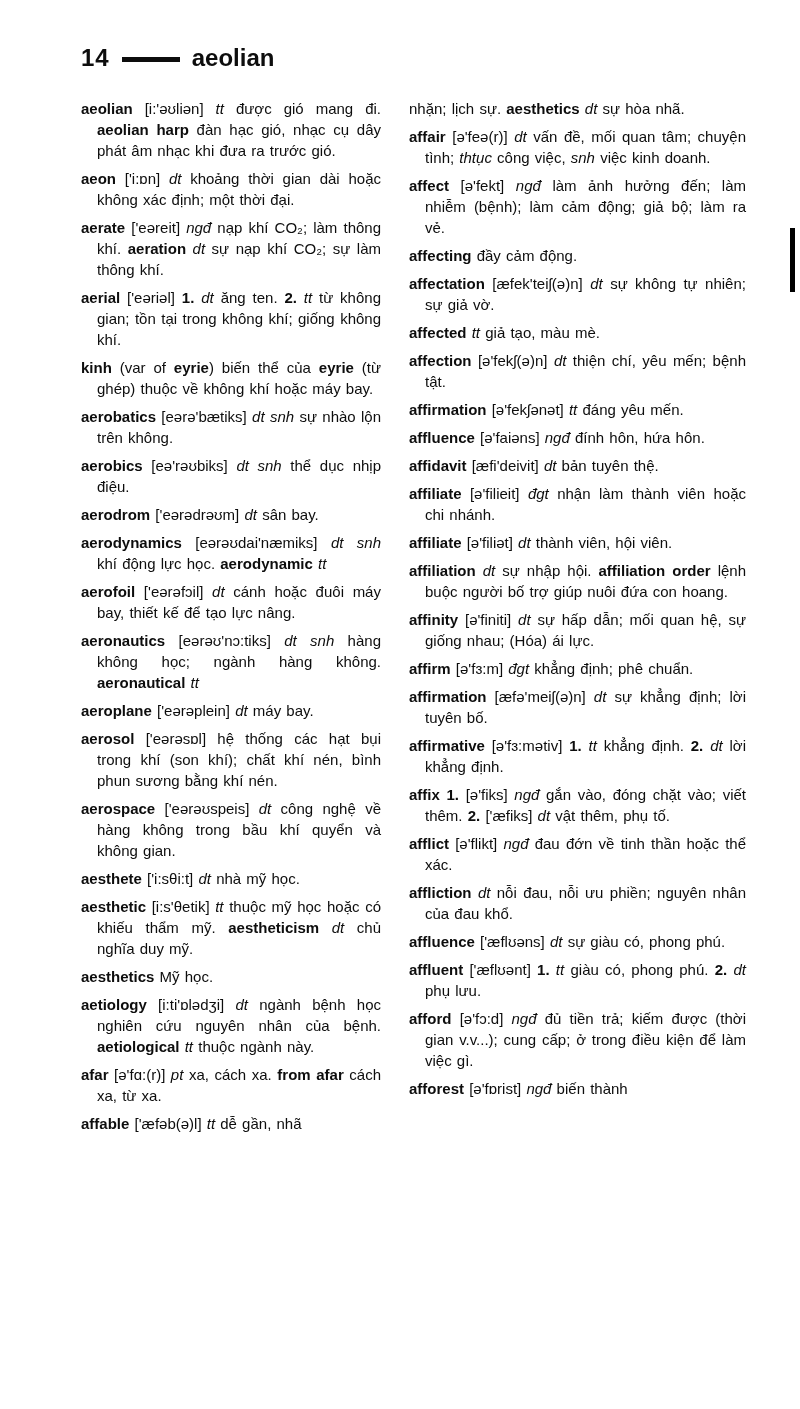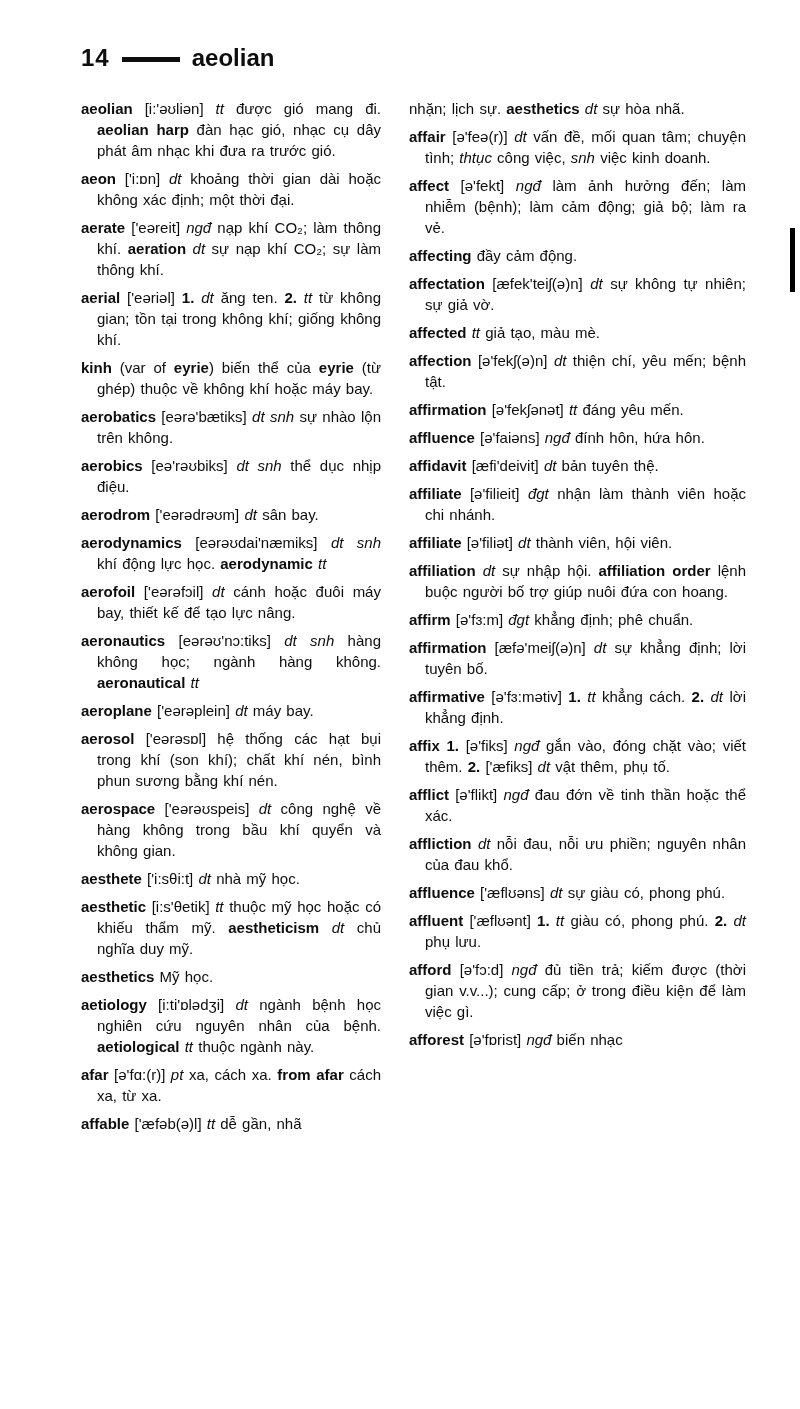--- a/index.html
+++ b/index.html
@@ -78,27 +78,28 @@
         <p class="entry"><span class="s-b">affecting </span><span class="s-n">đầy cảm động.</span></p>
         <p class="entry"><span class="s-b">affectation </span><span class="s-n">[æfek'teiʃ(ə)n] </span><span class="s-i">dt </span><span class="s-n">sự không tự nhiên; sự giả vờ.</span></p>
         <p class="entry"><span class="s-b">affected </span><span class="s-i">tt </span><span class="s-n">giả tạo, màu mè.</span></p>
         <p class="entry"><span class="s-b">affection </span><span class="s-n">[ə'fekʃ(ə)n] </span><span class="s-i">dt </span><span class="s-n">thiện chí, yêu mến; bệnh tật.</span></p>
         <p class="entry"><span class="s-b">affirmation </span><span class="s-n">[ə'fekʃənət] </span><span class="s-i">tt </span><span class="s-n">đáng yêu mến.</span></p>
         <p class="entry"><span class="s-b">affluence </span><span class="s-n">[ə'faiəns] </span><span class="s-i">ngđ </span><span class="s-n">đính hôn, hứa hôn.</span></p>
         <p class="entry"><span class="s-b">affidavit </span><span class="s-n">[æfi'deivit] </span><span class="s-i">dt </span><span class="s-n">bản tuyên thệ.</span></p>
         <p class="entry"><span class="s-b">affiliate </span><span class="s-n">[ə'filieit] </span><span class="s-i">đgt </span><span class="s-n">nhận làm thành viên hoặc chi nhánh.</span></p>
         <p class="entry"><span class="s-b">affiliate </span><span class="s-n">[ə'filiət] </span><span class="s-i">dt </span><span class="s-n">thành viên, hội viên.</span></p>
         <p class="entry"><span class="s-b">affiliation </span><span class="s-i">dt </span><span class="s-n">sự nhập hội. </span><span class="s-b">affiliation order </span><span class="s-n">lệnh buộc người bố trợ giúp nuôi đứa con hoang.</span></p>
+        <p class="entry"><span class="s-b">affinity </span><span class="s-n">[ə'finiti] </span><span class="s-i">dt </span><span class="s-n">sự hấp dẫn; mối quan hệ, sự giống nhau; (Hóa) ái lực.</span></p>
         <p class="entry"><span class="s-b">affirm </span><span class="s-n">[ə'fɜ:m] </span><span class="s-i">đgt </span><span class="s-n">khẳng định; phê chuẩn.</span></p>
         <p class="entry"><span class="s-b">affirmation </span><span class="s-n">[æfə'meiʃ(ə)n] </span><span class="s-i">dt </span><span class="s-n">sự khẳng định; lời tuyên bố.</span></p>
-        <p class="entry"><span class="s-b">affirmative </span><span class="s-n">[ə'fɜ:mətiv] </span><span class="s-b">1. </span><span class="s-i">tt </span><span class="s-n">khẳng cách. </span><span class="s-b">2. </span><span class="s-i">dt </span><span class="s-n">lời khẳng định.</span></p>
+        <p class="entry"><span class="s-b">affirmative </span><span class="s-n">[ə'fɜ:mətiv] </span><span class="s-b">1. </span><span class="s-i">tt </span><span class="s-n">khẳng định. </span><span class="s-b">2. </span><span class="s-i">dt </span><span class="s-n">lời khẳng định.</span></p>
         <p class="entry"><span class="s-b">affix 1. </span><span class="s-n">[ə'fiks] </span><span class="s-i">ngđ </span><span class="s-n">gắn vào, đóng chặt vào; viết thêm. </span><span class="s-b">2. </span><span class="s-n">['æfiks] </span><span class="s-i">dt </span><span class="s-n">vật thêm, phụ tố.</span></p>
         <p class="entry"><span class="s-b">afflict </span><span class="s-n">[ə'flikt] </span><span class="s-i">ngđ </span><span class="s-n">đau đớn về tinh thần hoặc thể xác.</span></p>
         <p class="entry"><span class="s-b">affliction </span><span class="s-i">dt </span><span class="s-n">nỗi đau, nỗi ưu phiền; nguyên nhân của đau khổ.</span></p>
         <p class="entry"><span class="s-b">affluence </span><span class="s-n">['æflʊəns] </span><span class="s-i">dt </span><span class="s-n">sự giàu có, phong phú.</span></p>
         <p class="entry"><span class="s-b">affluent </span><span class="s-n">['æflʊənt] </span><span class="s-b">1. </span><span class="s-i">tt </span><span class="s-n">giàu có, phong phú. </span><span class="s-b">2. </span><span class="s-i">dt </span><span class="s-n">phụ lưu.</span></p>
         <p class="entry"><span class="s-b">afford </span><span class="s-n">[ə'fɔ:d] </span><span class="s-i">ngđ </span><span class="s-n">đủ tiền trả; kiếm được (thời gian v.v...); cung cấp; ở trong điều kiện để làm việc gì.</span></p>
-        <p class="entry"><span class="s-b">afforest </span><span class="s-n">[ə'fɒrist] </span><span class="s-i">ngđ </span><span class="s-n">biến nhạc</span></p>
+        <p class="entry"><span class="s-b">afforest </span><span class="s-n">[ə'fɒrist] </span><span class="s-i">ngđ </span><span class="s-n">biến thành</span></p>
       </div>
   </div>
 </div>
 
 <div class="scan-artifact"></div>
 
 </body></html>

